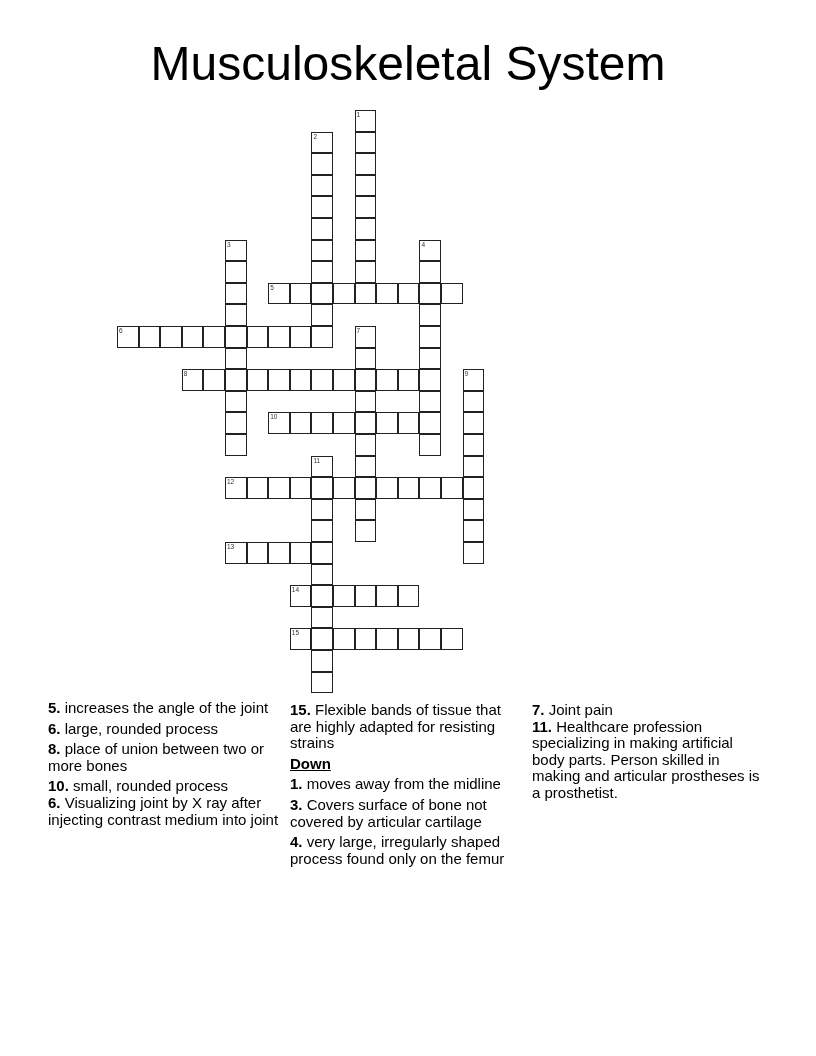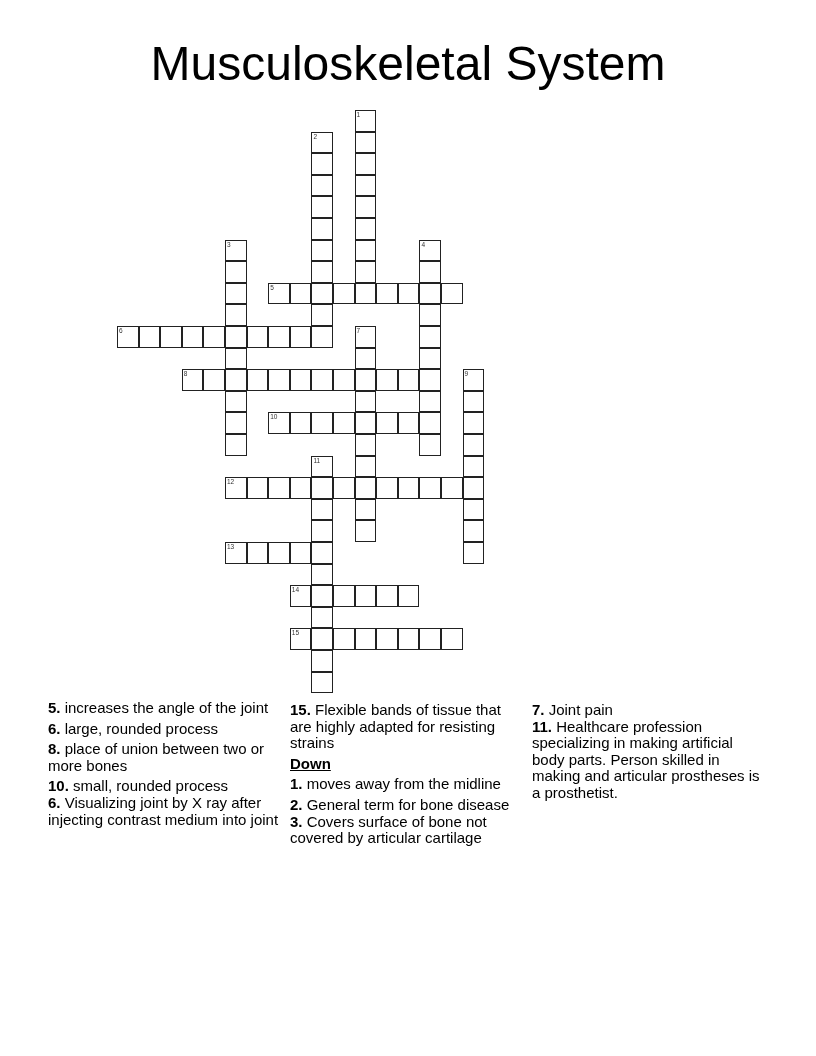--- a/index.html
+++ b/index.html
@@ -411,20 +411,20 @@
   <div class="clue"><b>6.</b><span> large, rounded process</span></div>
   <div class="clue"><b>8.</b><span> place of union between two or more bones</span></div>
   <div class="clue" style="margin-bottom:0"><b>10.</b><span> small, rounded process</span></div>
   <div class="clue"><b>6.</b><span> Visualizing joint by X ray after injecting contrast medium into joint</span></div>
 </div>
 
 <div class="col" style="left:290px; width:236px;">
   <div class="clue" style="margin-top:2px"><b>15.</b><span> Flexible bands of tissue that are highly adapted for resisting strains</span></div>
   <div class="hdr">Down</div>
   <div class="clue"><b>1.</b><span> moves away from the midline</span></div>
-  <div class="clue" style="margin-bottom:0"><b>2.</b><span> General term for bone disease</span></div>
   <div class="clue"><b>3.</b><span> Covers surface of bone not covered by articular cartilage</span></div>
+  <div class="clue"><b>4.</b><span> very large, irregularly shaped process found only on the femur</span></div>
 </div>
 
 <div class="col" style="left:532px; width:236px;">
   <div class="clue" style="margin-top:2px;margin-bottom:0"><b>7.</b><span> Joint pain</span></div>
   <div class="clue"><b>11.</b><span> Healthcare profession specializing in making artificial body parts. Person skilled in making and articular prostheses is a prosthetist.</span></div>
 </div>
 
 </body></html>

